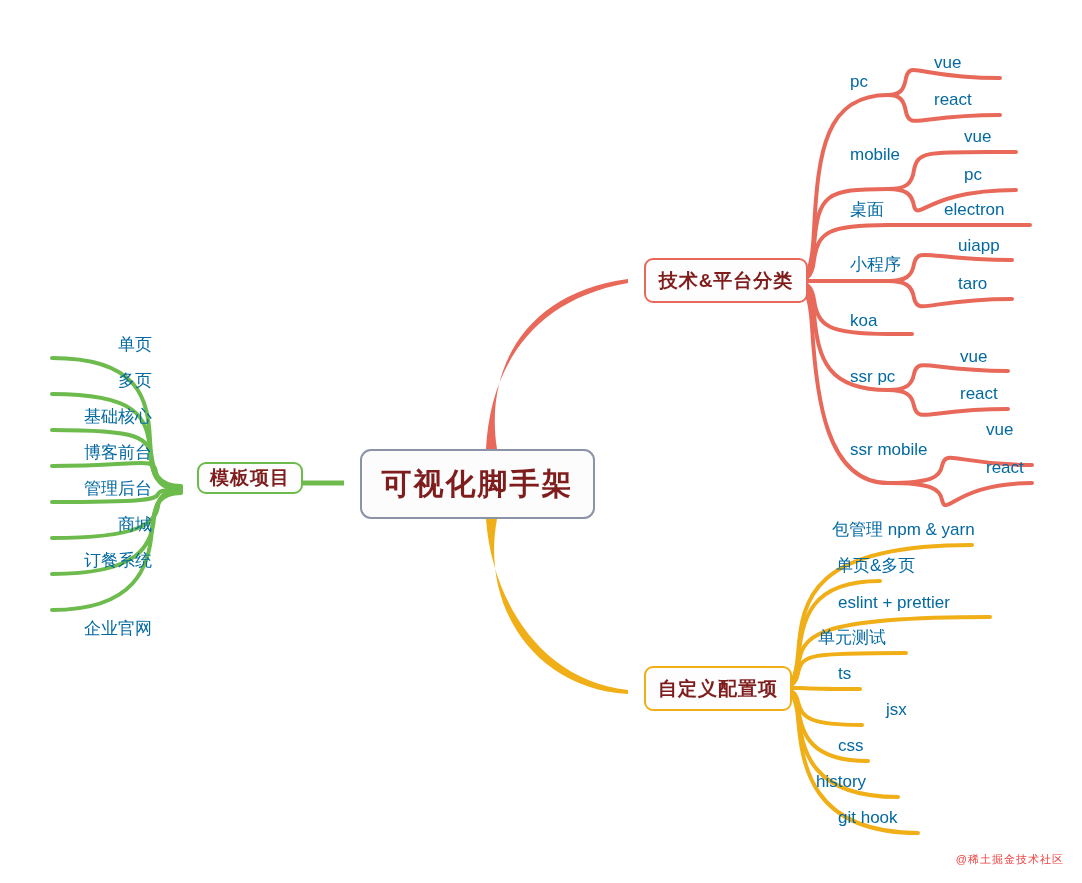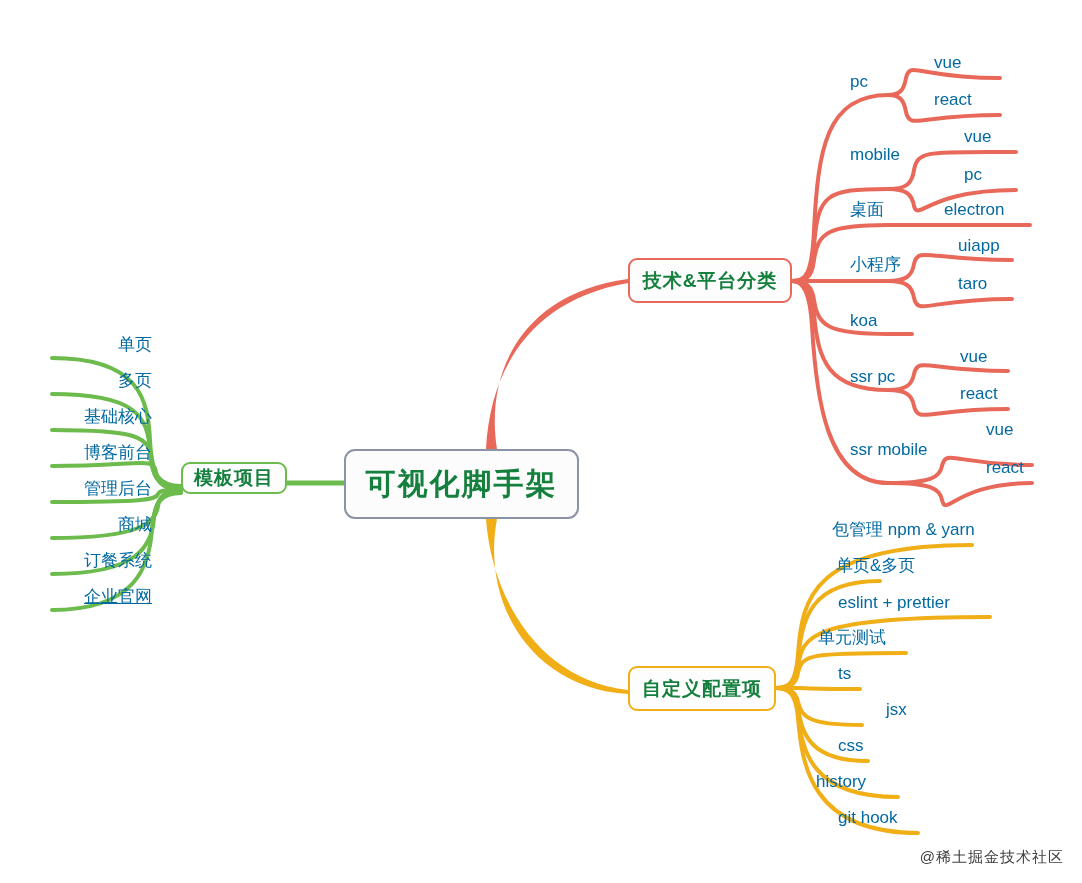--- a/index.html
+++ b/index.html
@@ -14,21 +14,22 @@
   svg.links{position:absolute;left:0;top:0;width:1082px;height:883px;}
 
   
   .node{
     position:absolute;
     box-sizing:border-box;
     display:flex;align-items:center;justify-content:center;
     background:#fdfdfd;
     white-space:nowrap;
     font-weight:bold;
-    color:#15803d;
+    color:#7f1d1d;
+    margin-left:16px;
   }
   .node.root{
     left:344px;top:449px;width:235px;height:70px;
     border:2px solid #8b93a6;border-radius:11px;
     font-size:30px;letter-spacing:2px;
     background:#fcfcfc;
   }
   .node.green{
     left:181px;top:462px;width:106px;height:32px;
     border:2px solid #6cbb4c;border-radius:9px;
@@ -53,22 +54,22 @@
     font-size:17px;
     line-height:1;
   }
   .leaf.cn{font-size:17px;}
   .leaf.right{text-align:left;}
   .leaf.left{text-align:right;}
 
   .watermark{
     position:absolute;
     right:18px;bottom:16px;
-    font-size:15px;
-    color:#404040;
+    font-size:11px;
+    color:#ef4444;
     white-space:nowrap;
     letter-spacing:1px;
   }
 </style>
 </head>
 <body>
 
 <div id="canvas">
 
   <svg class="links" viewBox="0 0 1082 883" xmlns="http://www.w3.org/2000/svg">
@@ -155,21 +156,21 @@
     <span>自定义配置项</span>
   </div>
 
   <div class="leaf cn left" style="left:52px;top:336px;width:100px;">单页</div>
   <div class="leaf cn left" style="left:52px;top:372px;width:100px;">多页</div>
   <div class="leaf cn left" style="left:52px;top:408px;width:100px;">基础核心</div>
   <div class="leaf cn left" style="left:52px;top:444px;width:100px;">博客前台</div>
   <div class="leaf cn left" style="left:52px;top:480px;width:100px;">管理后台</div>
   <div class="leaf cn left" style="left:52px;top:516px;width:100px;">商城</div>
   <div class="leaf cn left" style="left:52px;top:552px;width:100px;">订餐系统</div>
-  <div class="leaf cn left" style="left:52px;top:588px;width:100px;text-decoration:underline;">企业官网</div>
+  <div class="leaf cn left" style="left:52px;top:620px;width:100px;">企业官网</div>
 
   <div class="leaf right" style="left:850px;top:73px;">pc</div>
   <div class="leaf right" style="left:850px;top:146px;">mobile</div>
   <div class="leaf cn right" style="left:850px;top:201px;">桌面</div>
   <div class="leaf cn right" style="left:850px;top:256px;">小程序</div>
   <div class="leaf right" style="left:850px;top:312px;">koa</div>
   <div class="leaf right" style="left:850px;top:368px;">ssr pc</div>
   <div class="leaf right" style="left:850px;top:441px;">ssr mobile</div>
 
   <div class="leaf right" style="left:934px;top:54px;">vue</div>

